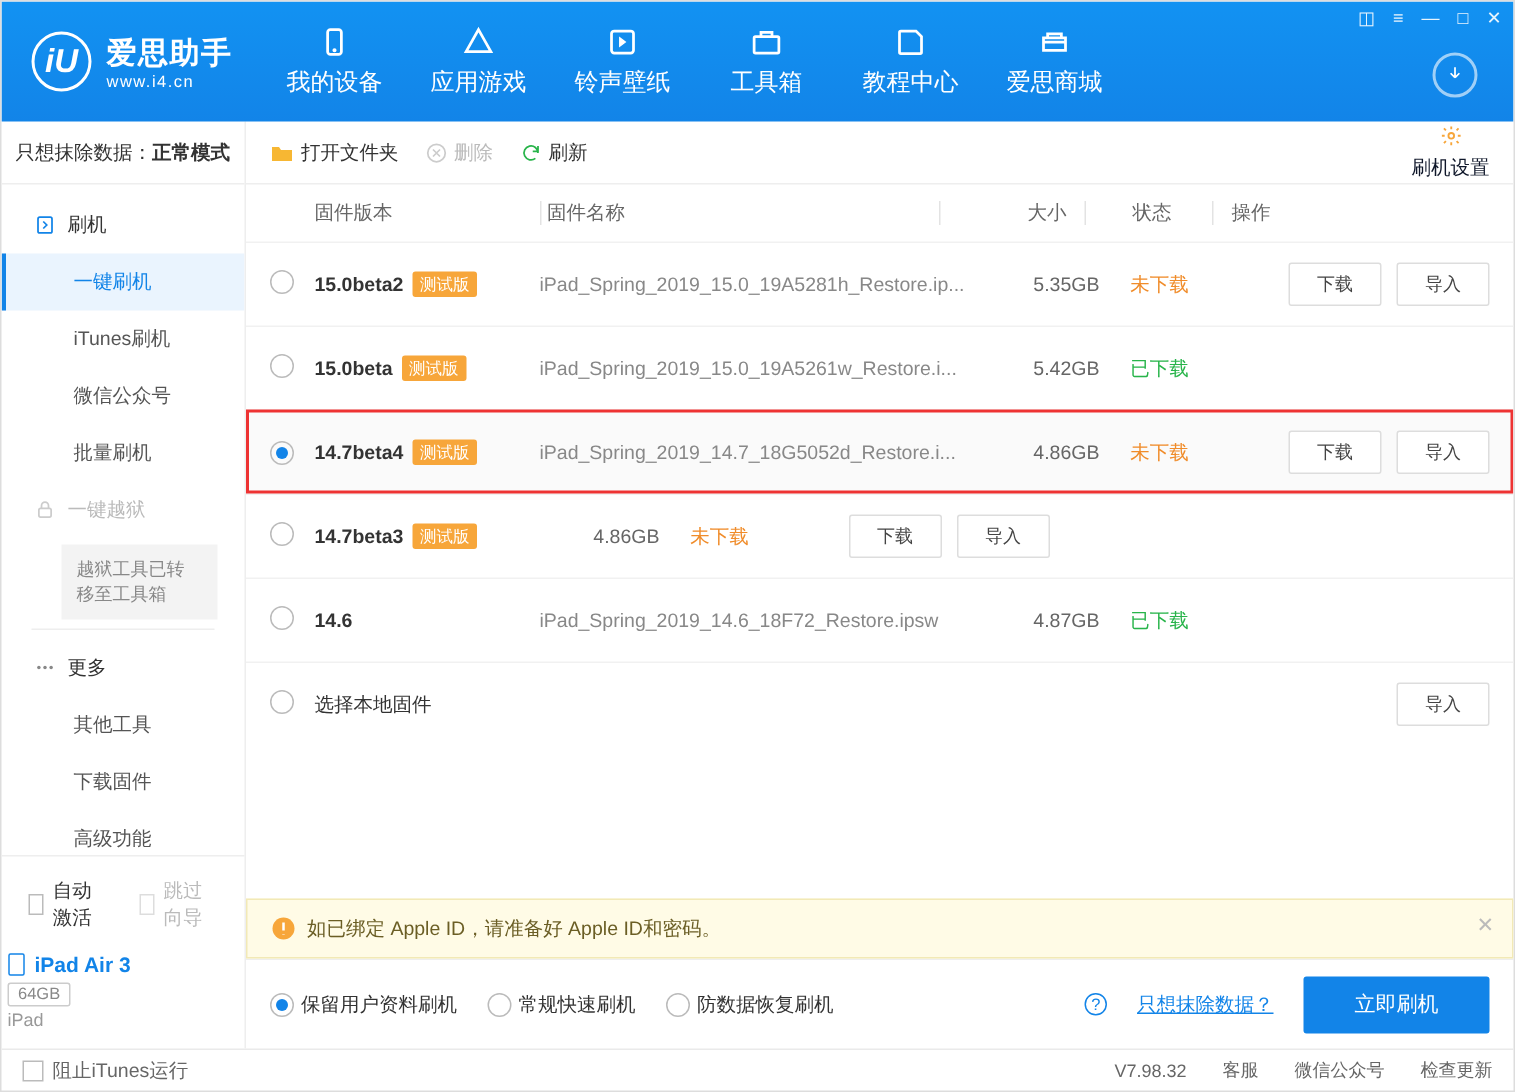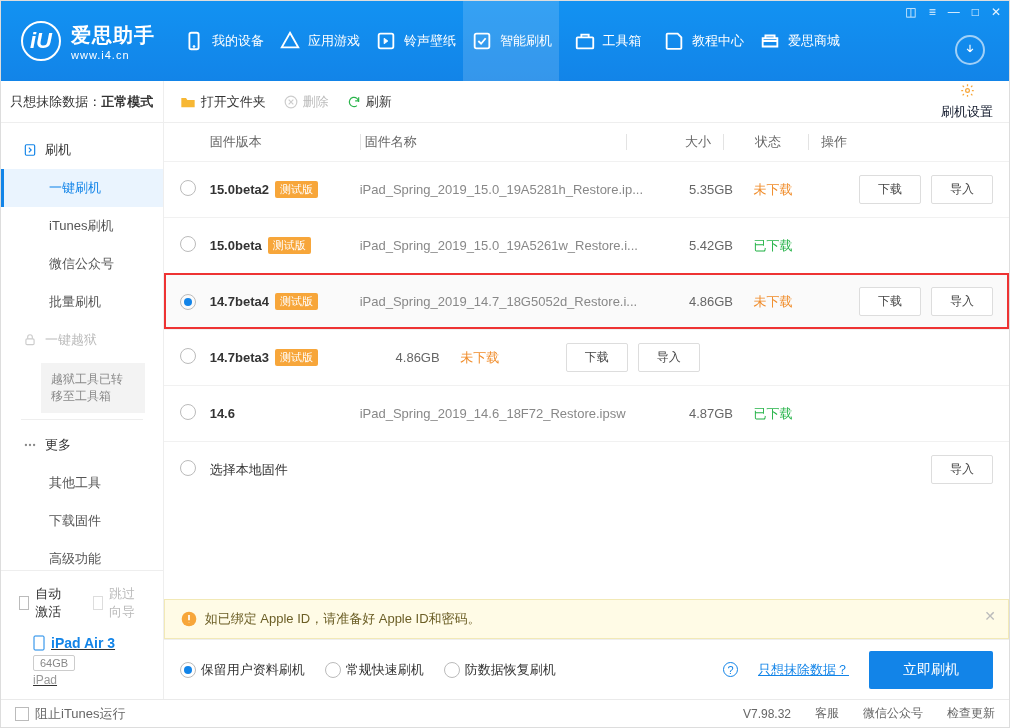--- a/index.html
+++ b/index.html
@@ -6,21 +6,21 @@
 body { width: 1010px; height: 728px; overflow: hidden; background: #fff; border: 1px solid #ddd; font-size: 13px; color: #333; }
 
 
 .hdr { height: 80px; background: linear-gradient(180deg,#1292f2,#1284e8); color: #fff; display: flex; align-items: stretch; position: relative; }
 .logo { display: flex; align-items: center; padding: 0 20px 0 20px; gap: 10px; }
 .logo-icon { width: 40px; height: 40px; border: 2px solid #fff; border-radius: 50%; display: flex; align-items: center; justify-content: center; font-weight: bold; font-size: 22px; font-style: italic; }
 .logo-txt { display: flex; flex-direction: column; }
 .logo-name { font-size: 20px; font-weight: bold; letter-spacing: 1px; }
 .logo-url { font-size: 11px; letter-spacing: 1px; }
 .nav { display: flex; align-items: stretch; flex: 1; }
-.nav-item { width: 96px; display: flex; flex-direction: row; align-items: center; justify-content: center; gap: 6px; cursor: pointer; font-size: 13px; }
+.nav-item { width: 96px; display: flex; flex-direction: column; align-items: center; justify-content: center; gap: 6px; cursor: pointer; font-size: 16px; }
 .nav-item.active { background: rgba(255,255,255,.15); }
 .nav-ico { width: 24px; height: 22px; fill: #fff; stroke: #fff; }
 .title-ctrls { position: absolute; top: 4px; right: 8px; display: flex; gap: 12px; font-size: 12px; opacity: .9; }
 .title-ctrls span { cursor: pointer; }
 .dl-circle { position: absolute; right: 24px; bottom: 16px; width: 30px; height: 30px; border: 2px solid rgba(255,255,255,.6); border-radius: 50%; display: flex; align-items: center; justify-content: center; }
 
 
 .main { display: flex; height: calc(100% - 80px - 28px); }
 .side { width: 190px; border-right: 1px solid #eee; display: flex; flex-direction: column; }
 .side-status { height: 42px; display: flex; align-items: center; justify-content: center; font-size: 13px; border-bottom: 1px solid #eee; }
@@ -31,21 +31,21 @@
 .side-heading .ico { width: 14px; height: 14px; }
 .side-sub { padding: 10px 0 10px 48px; font-size: 13px; color: #555; cursor: pointer; }
 .side-sub.active { background: #eaf4fe; color: #1284e8; border-left: 3px solid #1284e8; padding-left: 45px; }
 .side-note { margin: 4px 18px 4px 40px; background: #f3f3f3; color: #888; padding: 8px 10px; font-size: 12px; line-height: 1.4; }
 .side-heading.muted { color: #bbb; }
 .side-div { height: 1px; background: #eee; margin: 6px 20px; }
 .side-bottom { border-top: 1px solid #eee; padding: 8px 0; }
 .chk-row { display: flex; align-items: center; gap: 6px; padding: 6px 18px; font-size: 13px; }
 .chk-row.muted { color: #bbb; }
 .chk { width: 14px; height: 14px; border: 1px solid #bbb; background: #fff; }
-.dev-blk { padding: 8px 32px 4px; text-decoration: underline; }
+.dev-blk { padding: 8px 4px 4px; }
 .dev-name { color: #1284e8; font-weight: bold; font-size: 14px; display: flex; align-items: center; gap: 6px; }
 .dev-store { display: inline-block; border: 1px solid #ccc; border-radius: 2px; padding: 1px 6px; font-size: 11px; color: #888; margin-top: 4px; }
 .dev-type { color: #999; font-size: 12px; margin-top: 2px; }
 
 
 .content { flex: 1; display: flex; flex-direction: column; }
 .toolbar { height: 42px; display: flex; align-items: center; padding: 0 16px; border-bottom: 1px solid #eee; gap: 18px; font-size: 13px; }
 .toolbar .tb-btn { display: flex; align-items: center; gap: 5px; cursor: pointer; }
 .tb-btn.muted { color: #bbb; }
 .spacer { flex: 1; }
@@ -118,27 +118,20 @@
         </svg>
         <span>应用游戏</span>
       </div>
       <div class="nav-item">
         <svg class="nav-ico" viewBox="0 0 24 24">
           <rect x="4" y="4" width="16" height="16" rx="2" fill="none" stroke="#fff" stroke-width="2"></rect>
           <path d="M10 9l4 3-4 3z" fill="#fff"></path>
         </svg>
         <span>铃声壁纸</span>
       </div>
-      <div class="nav-item active">
-        <svg class="nav-ico" viewBox="0 0 24 24">
-          <rect x="4" y="4" width="16" height="16" rx="2" fill="none" stroke="#fff" stroke-width="2"></rect>
-          <path d="M8 12l3 3 5-6" stroke="#fff" stroke-width="2" fill="none"></path>
-        </svg>
-        <span>智能刷机</span>
-      </div>
       <div class="nav-item">
         <svg class="nav-ico" viewBox="0 0 24 24">
           <rect x="3" y="8" width="18" height="12" rx="1" fill="none" stroke="#fff" stroke-width="2"></rect>
           <path d="M8 8V5h8v3" stroke="#fff" stroke-width="2" fill="none"></path>
         </svg>
         <span>工具箱</span>
       </div>
       <div class="nav-item">
         <svg class="nav-ico" viewBox="0 0 24 24">
           <path d="M4 19.5V5a1 1 0 011-1h11l4 4v11.5a1 1 0 01-1 1H5a1 1 0 01-1-1z" fill="none" stroke="#fff" stroke-width="2"></path>

